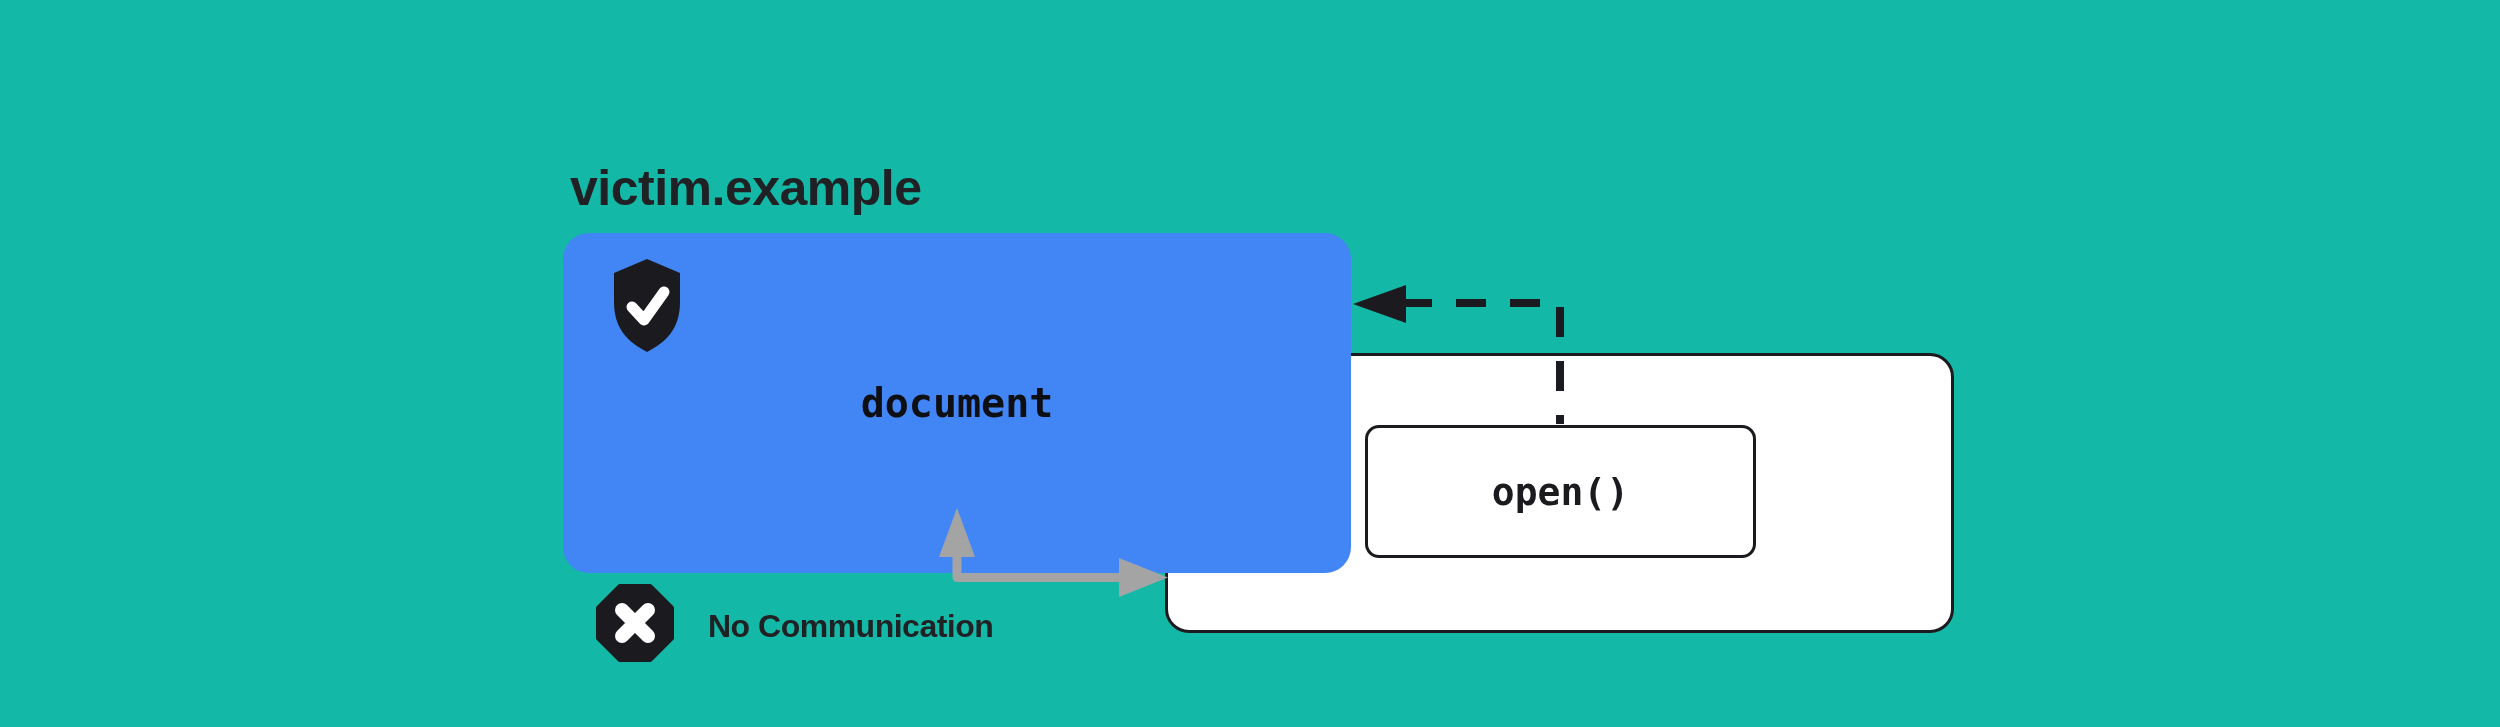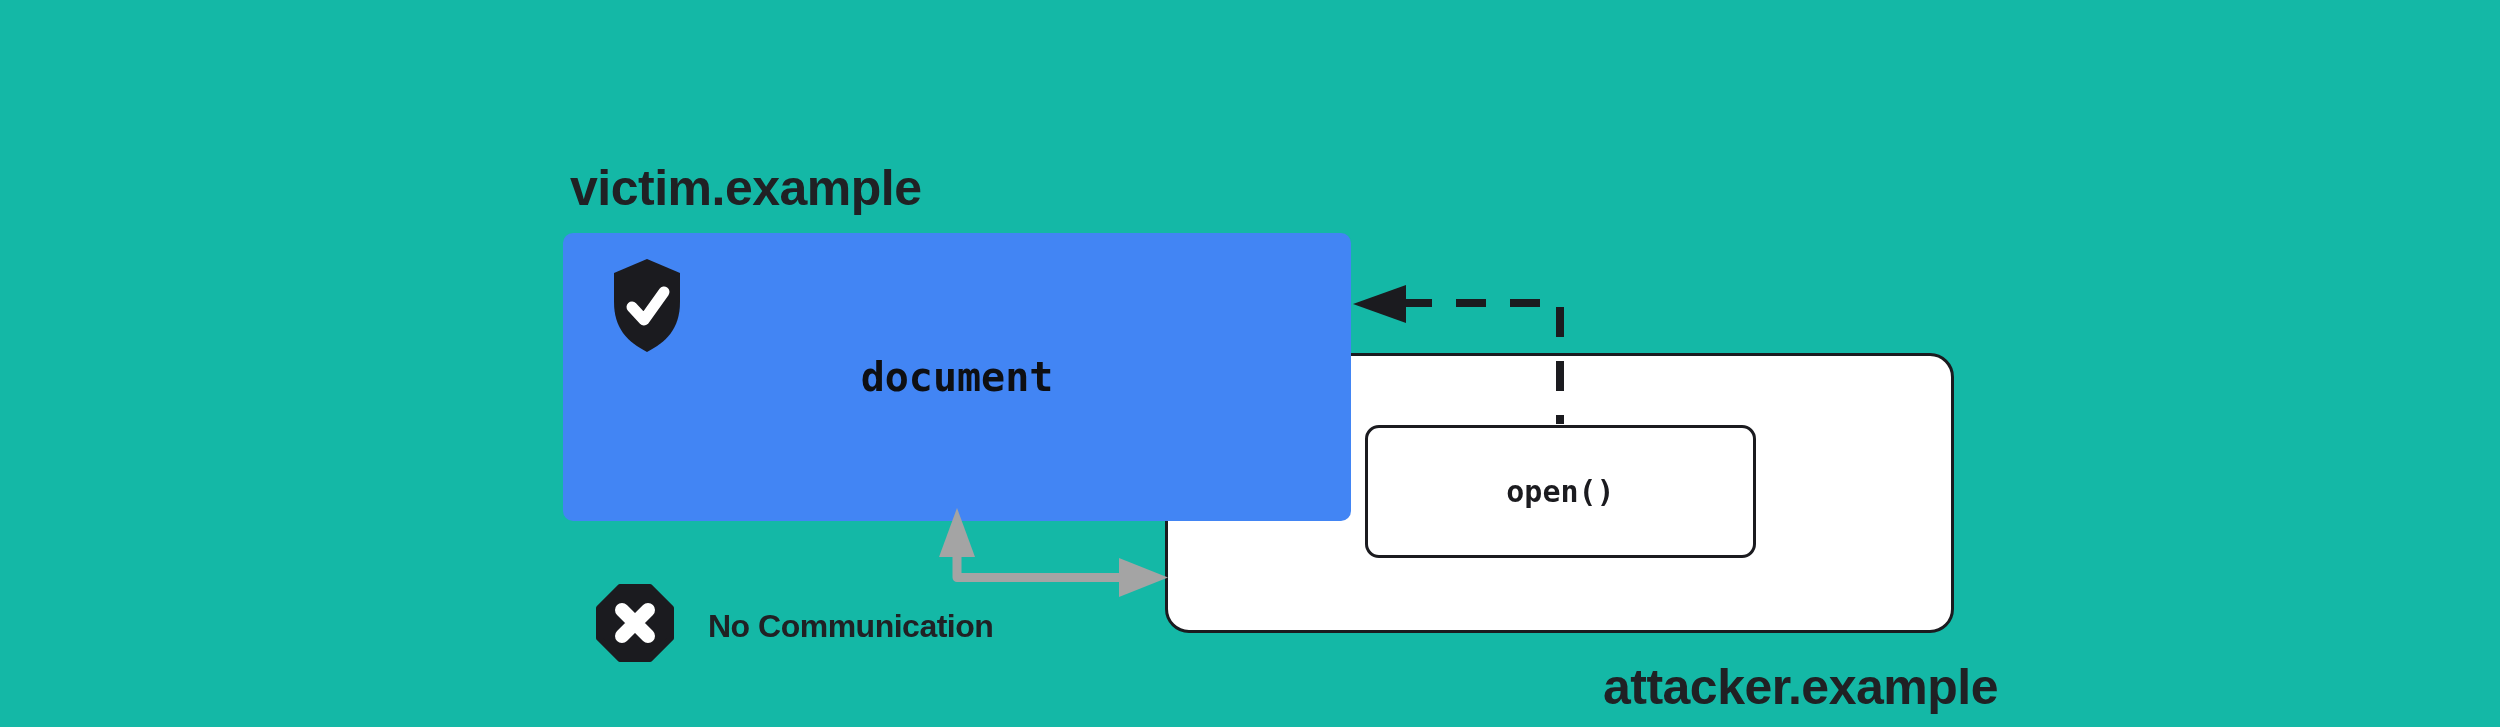--- a/index.html
+++ b/index.html
@@ -46,28 +46,28 @@
     width:391px;height:133px;
     background:#fff;
     border:3px solid var(--ink);
     border-radius:14px;
     box-sizing:border-box;
     z-index:2;
     display:flex;align-items:center;justify-content:center;
   }
   .open-box span{
     font-family:"DejaVu Sans Mono", monospace;
-    font-weight:bold;font-size:30px;color:var(--ink);
+    font-weight:bold;font-size:38px;color:var(--ink);
   }
   .victim-box{
     position:absolute;
     left:563px;top:233px;
-    width:788px;height:288px;
+    width:788px;height:340px;
     background:var(--blue);
-    border-radius:10px;
+    border-radius:26px;
     z-index:3;
     display:flex;flex-direction:column;
     align-items:center;justify-content:center;
   }
   .victim-box .doc-line{
     font-family:"DejaVu Sans Mono", monospace;
     font-weight:bold;font-size:40px;line-height:48px;
     color:#0E0F13;text-align:center;white-space:nowrap;
   }
   .shield-icon{
@@ -121,15 +121,14 @@
     </g>
   </svg>
 
   <svg class="x-icon" viewBox="0 0 78 78">
     <polygon class="ink-fill ink-stroke" points="24,3 54,3 75,24 75,54 54,75 24,75 3,54 3,24" stroke-width="6" stroke-linejoin="round"></polygon>
     <path class="check-stroke" d="M26 26 L52 52 M52 26 L26 52" fill="none" stroke-width="14" stroke-linecap="round"></path>
   </svg>
 
   <div class="label nocomm-label">No Communication</div>
 
-  <div class="label attacker-label">attacker.example</div>
 
 </div>
 
 </body></html>

